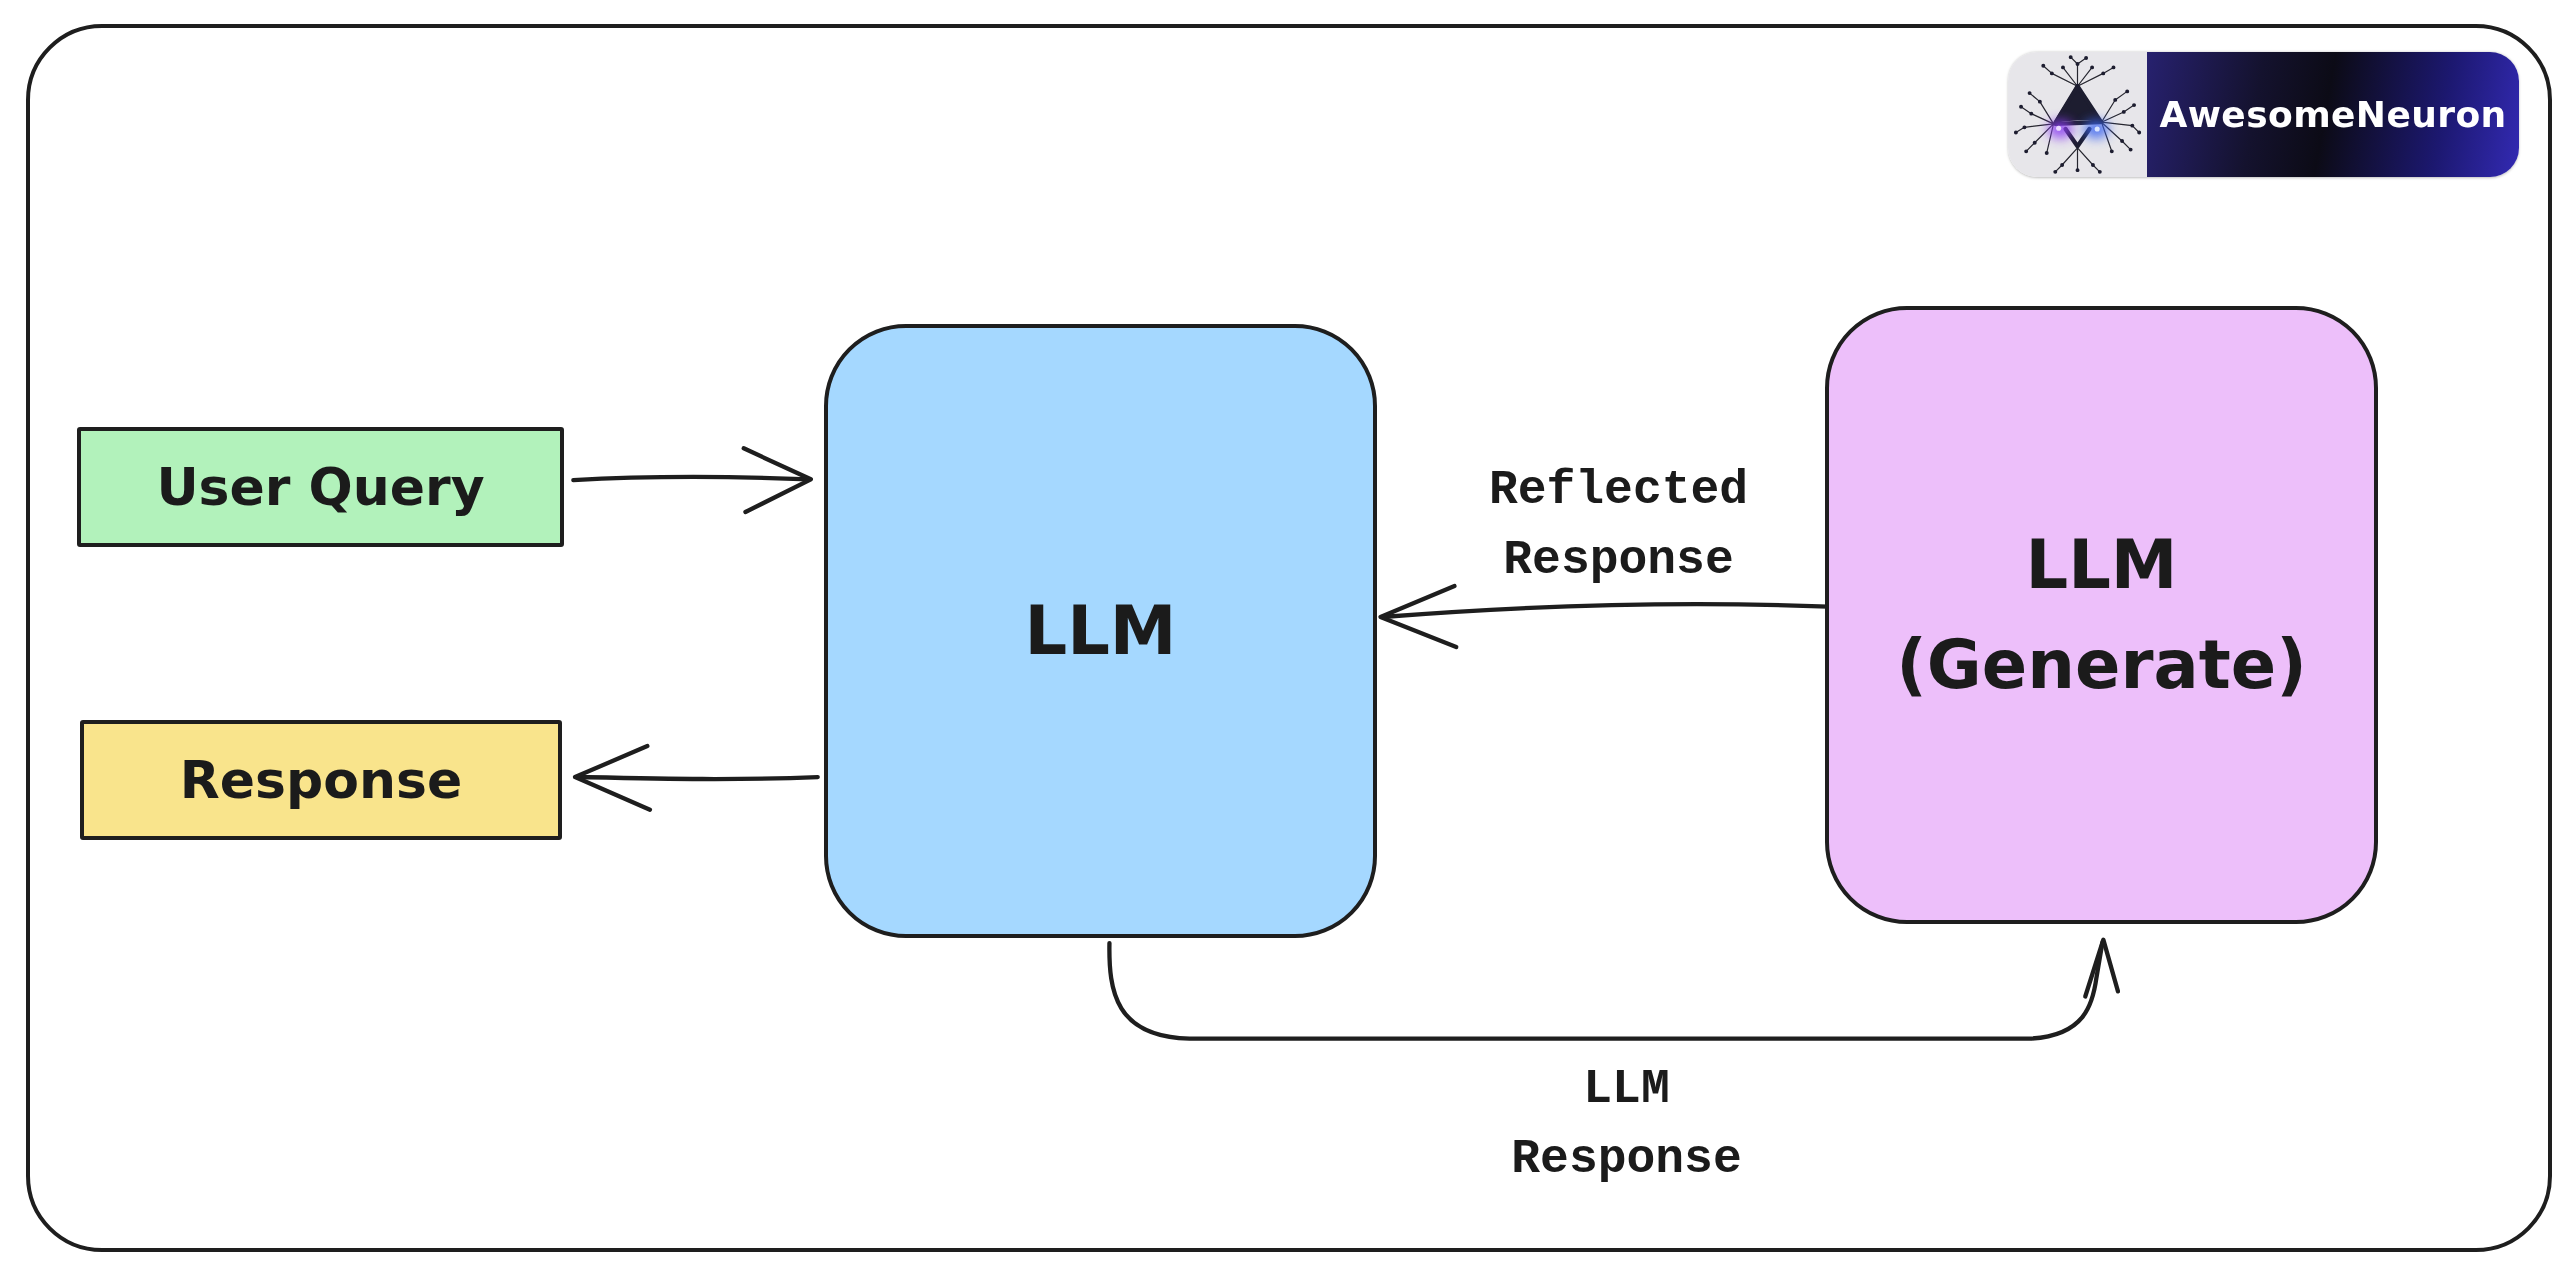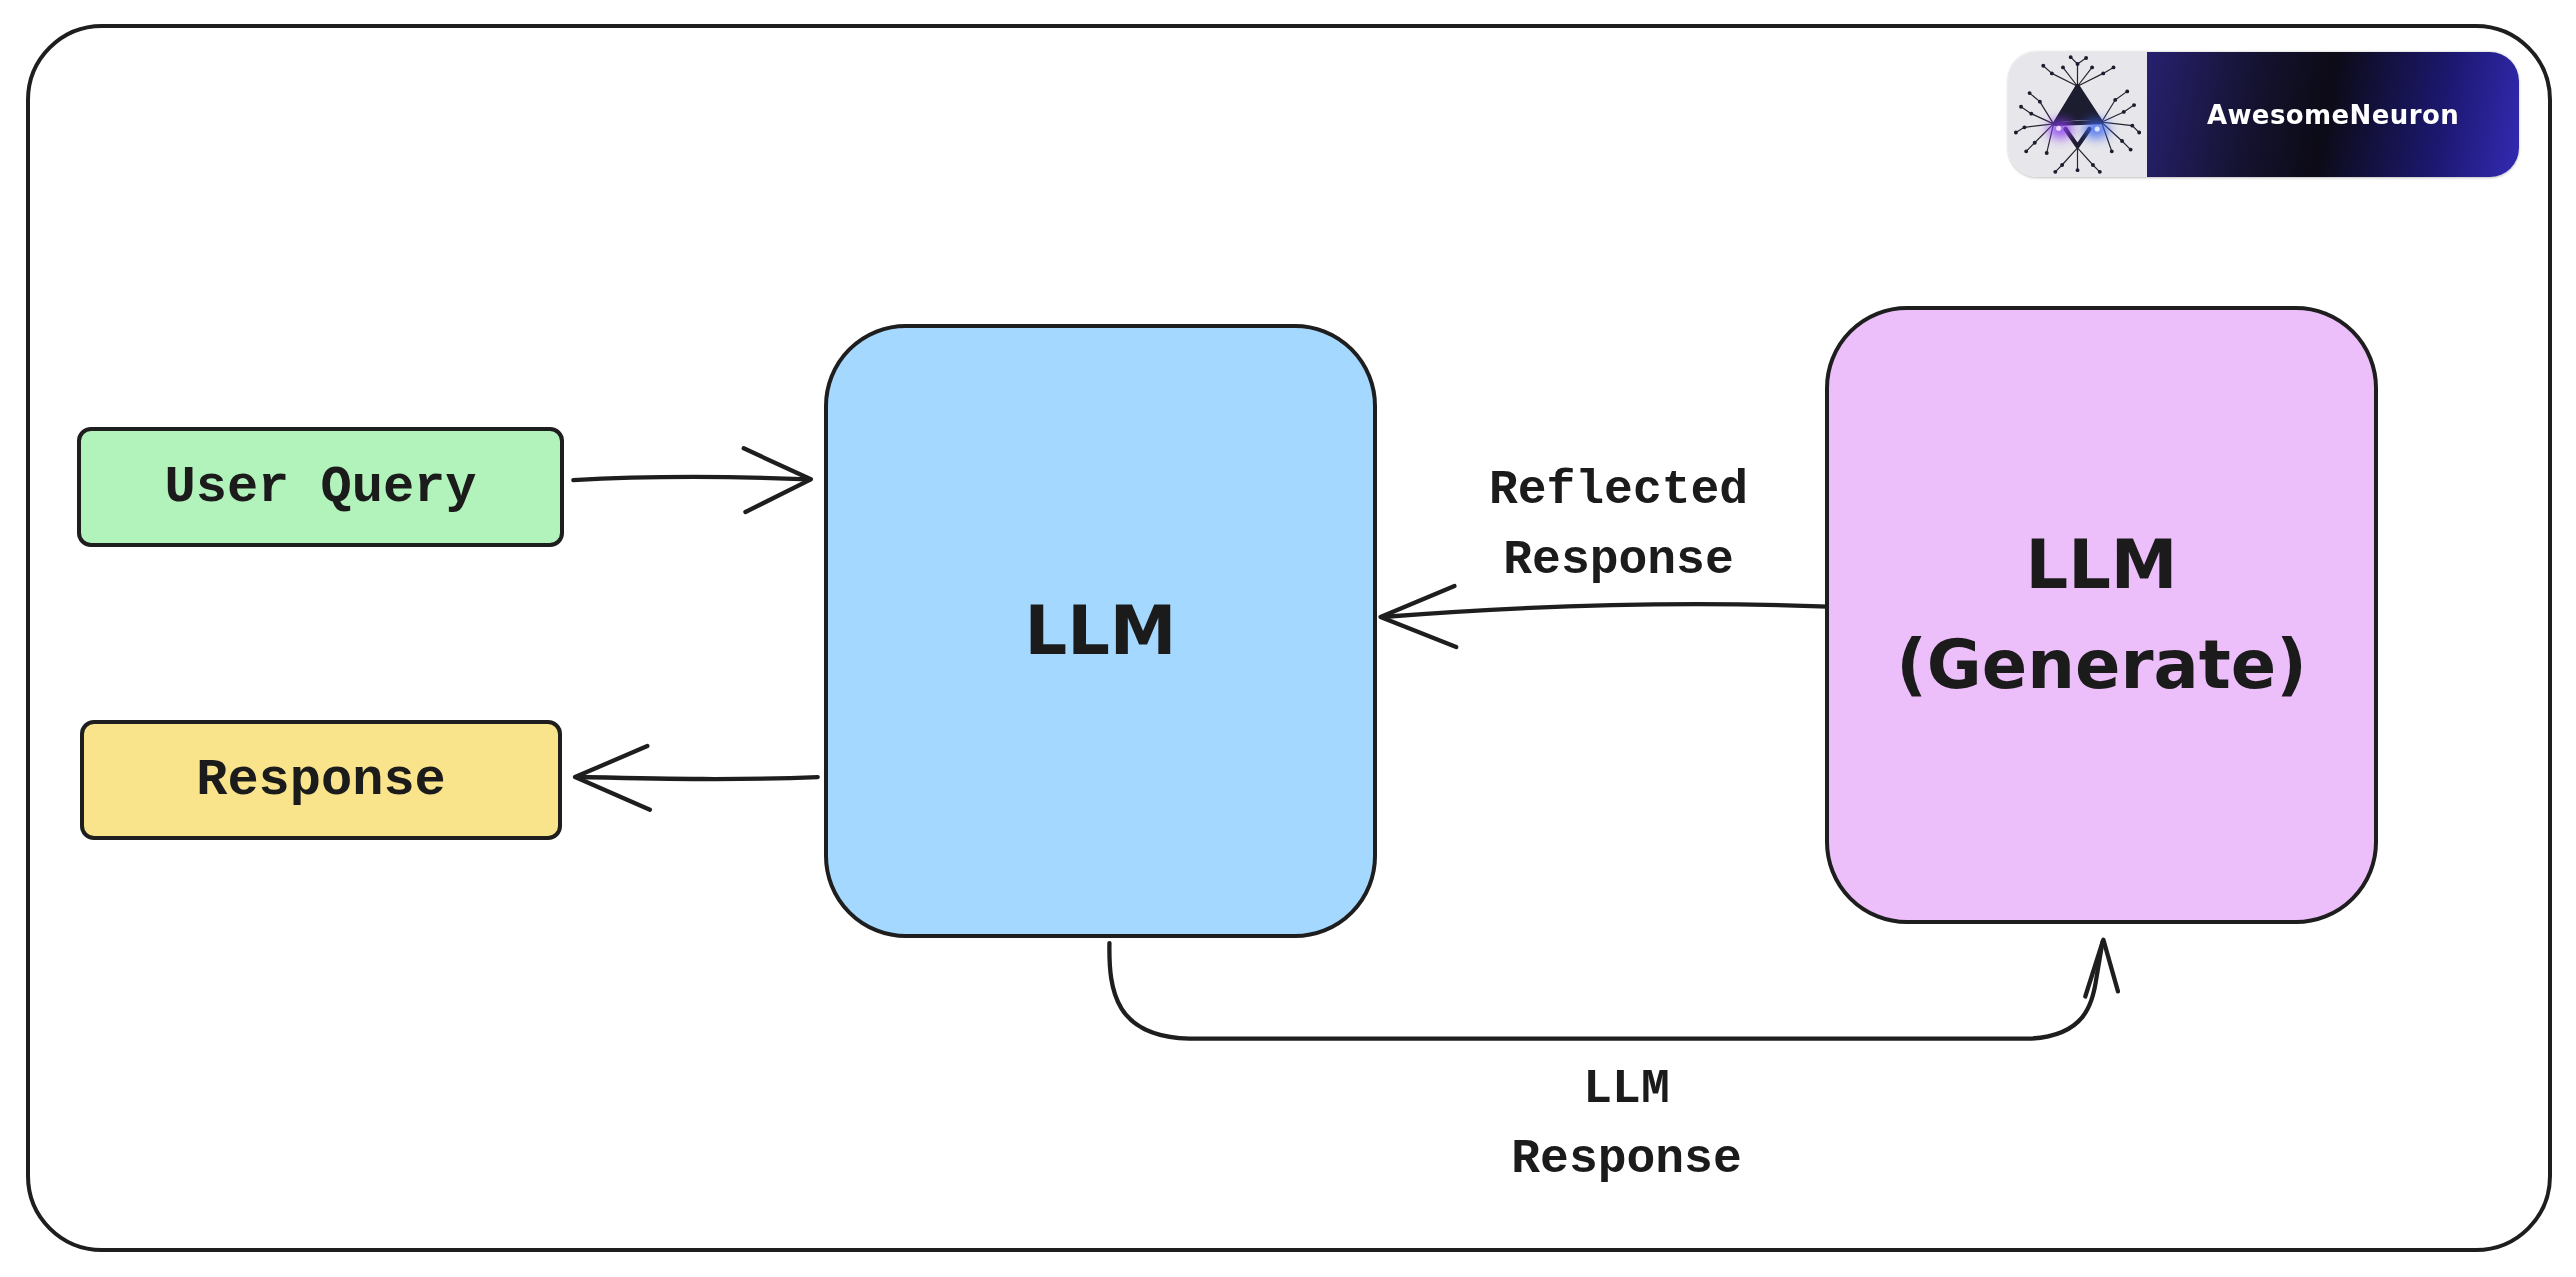--- a/index.html
+++ b/index.html
@@ -37,36 +37,36 @@
     flex: 0 0 auto;
   }
   .logo-img svg { width: 100%; height: 100%; display: block; }
   .logo-bar {
     flex: 1 1 auto;
     background: linear-gradient(100deg, #27216f 0%, #14122e 30%, #0c0b16 48%, #1c1870 78%, #332ab3 100%);
     display: flex; align-items: center; justify-content: center;
   }
   .logo-bar span {
     color: #ffffff;
-    font-size: 26px;
+    font-size: 36px;
     font-weight: bold;
     letter-spacing: 0.4px;
   }
 
   
   .node {
     position: absolute;
     border: 4.3px solid #1e1e1e;
     display: flex; flex-direction: column;
     align-items: center; justify-content: center;
     text-align: center;
     font-weight: 600;
     color: #1b1b1b;
   }
-  .node-small { border-radius: 14px; font-size: 52px; font-family: Liberation Mono, monospace; }
+  .node-small { border-radius: 3px; font-size: 52px; }
   .node-big   { border-radius: 82px; font-size: 67px; line-height: 1.5; }
 
   .node-user-query { left: 77px;  top: 427px; width: 487px; height: 120px; background: #b2f2bb; }
   .node-response   { left: 80px;  top: 720px; width: 482px; height: 120px; background: #f9e48c; }
   .node-generate   { left: 824px; top: 324px; width: 553px; height: 614px; background: #a5d8ff; }
   .node-reflect    { left: 1825px; top: 306px; width: 553px; height: 618px; background: #edbffa; }
 
   
   .edges-svg { position: absolute; inset: 0; width: 100%; height: 100%; }
   .edges-svg path {

